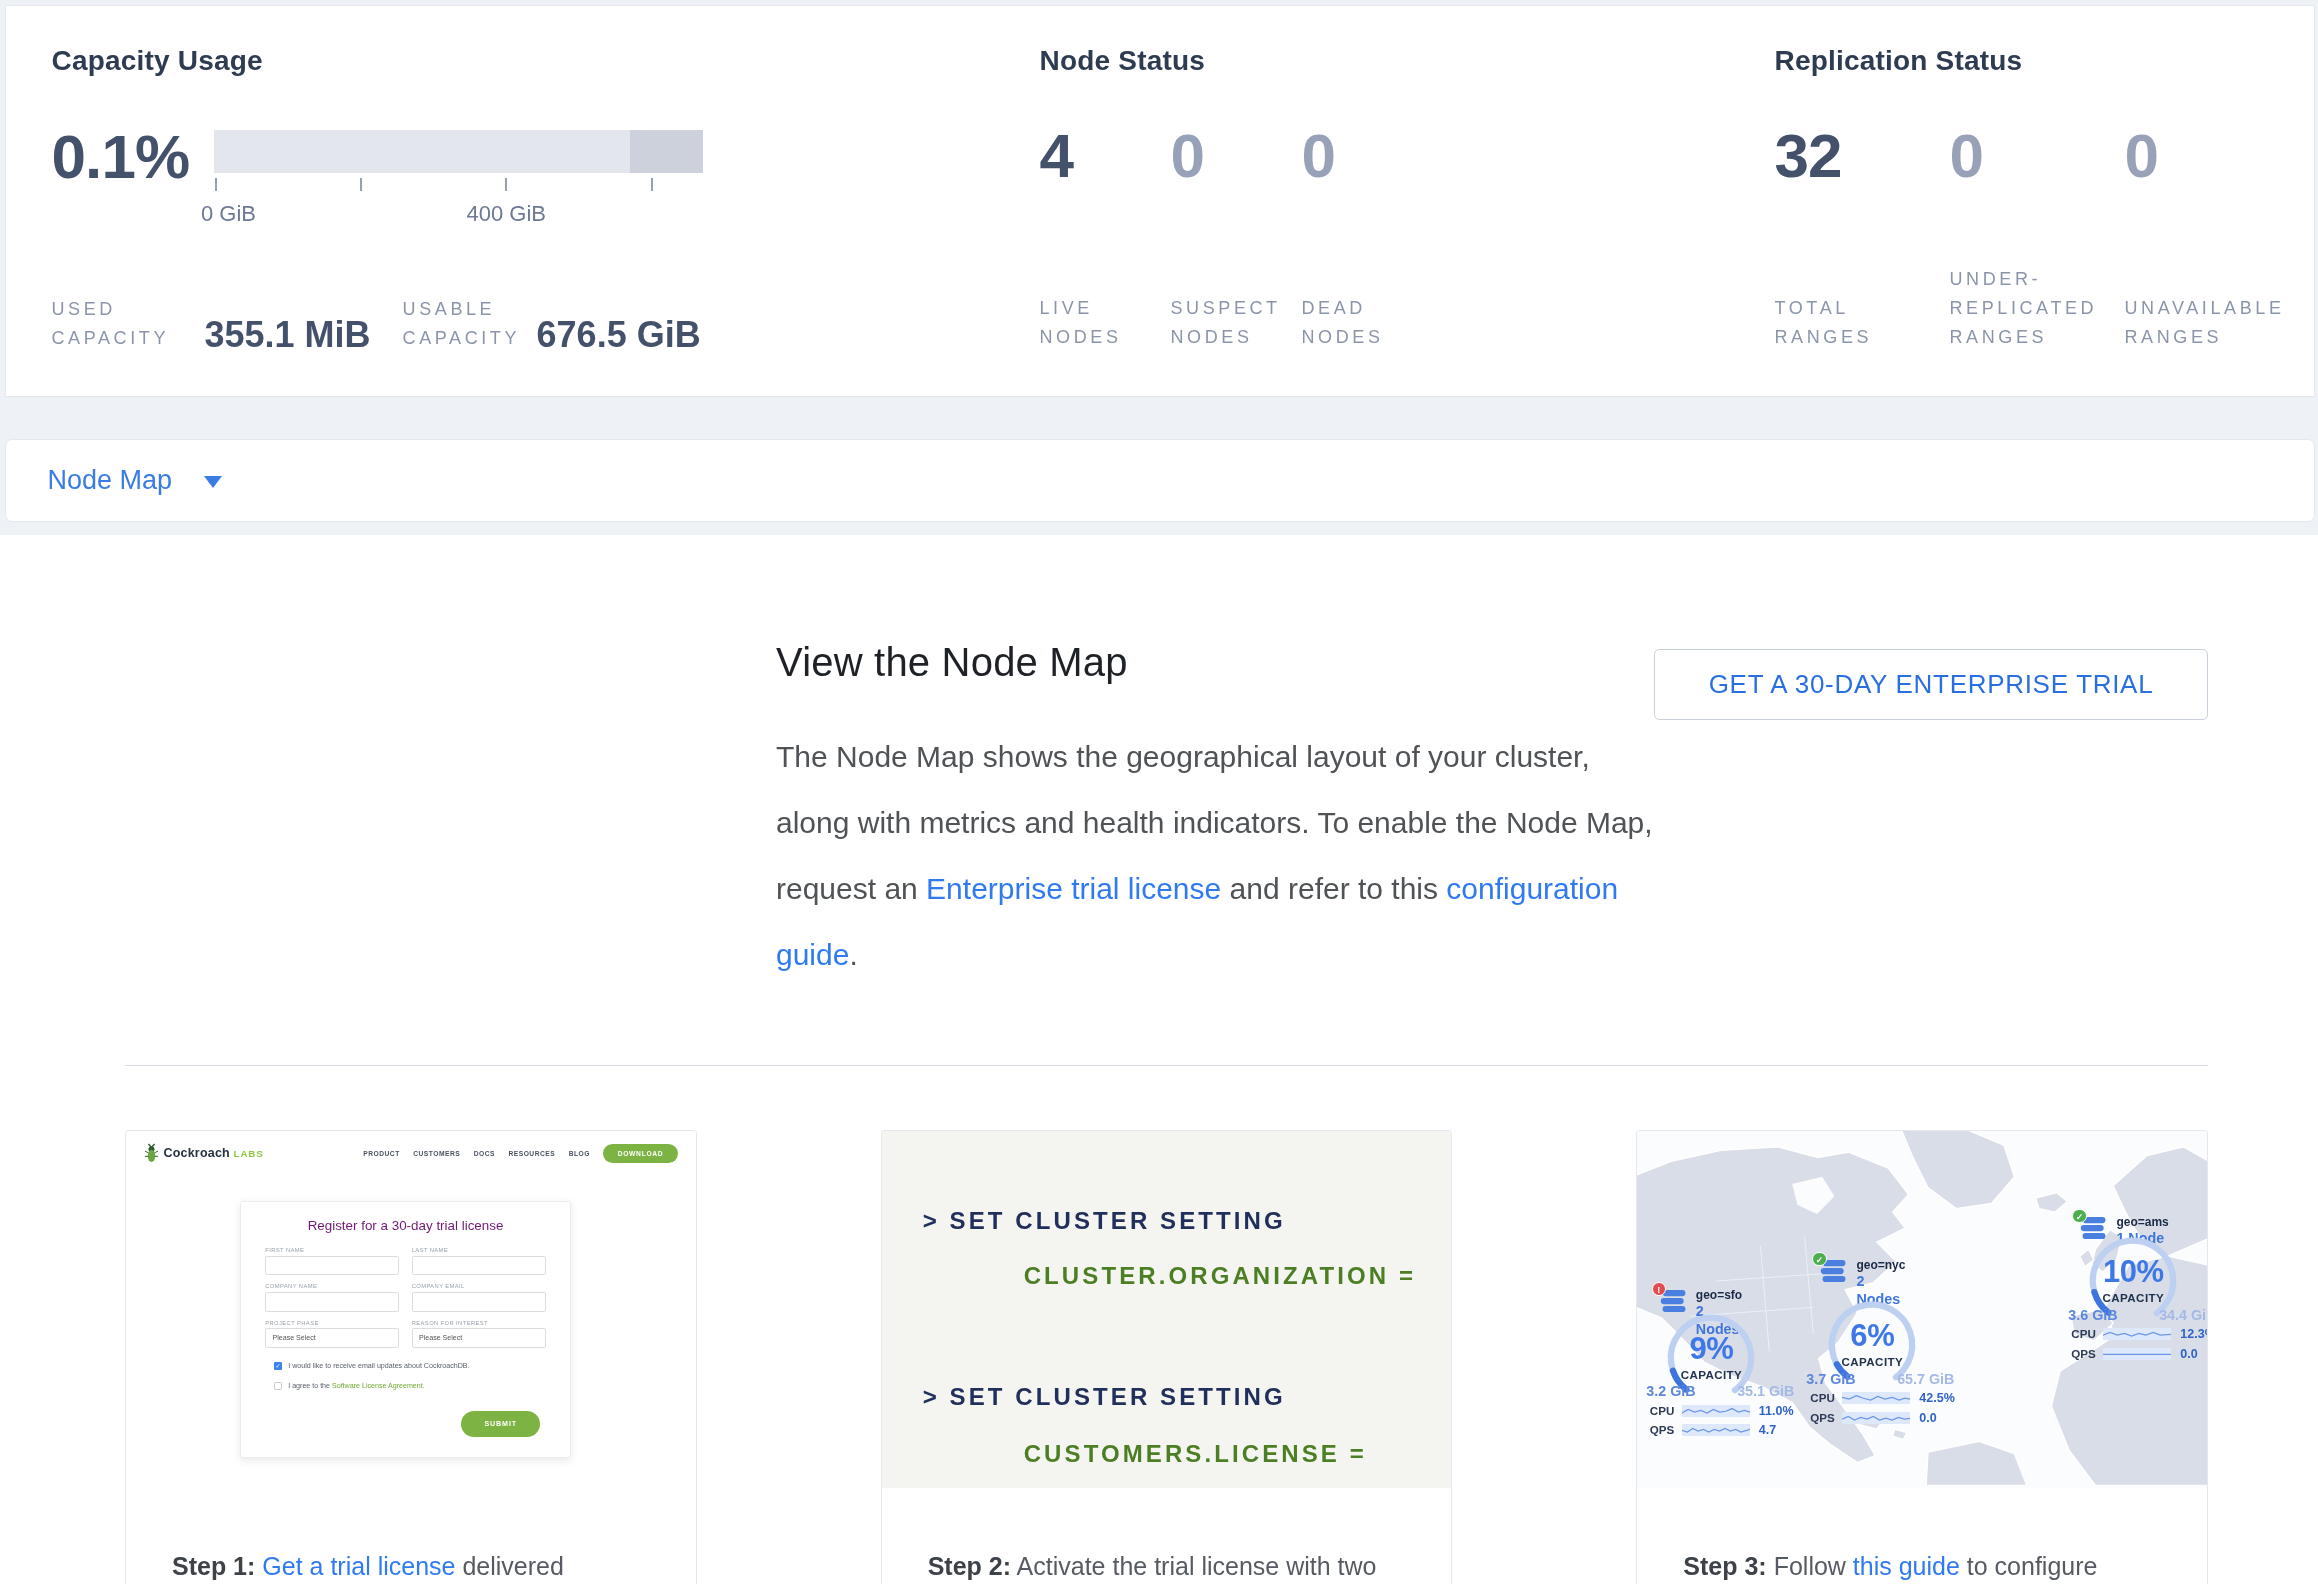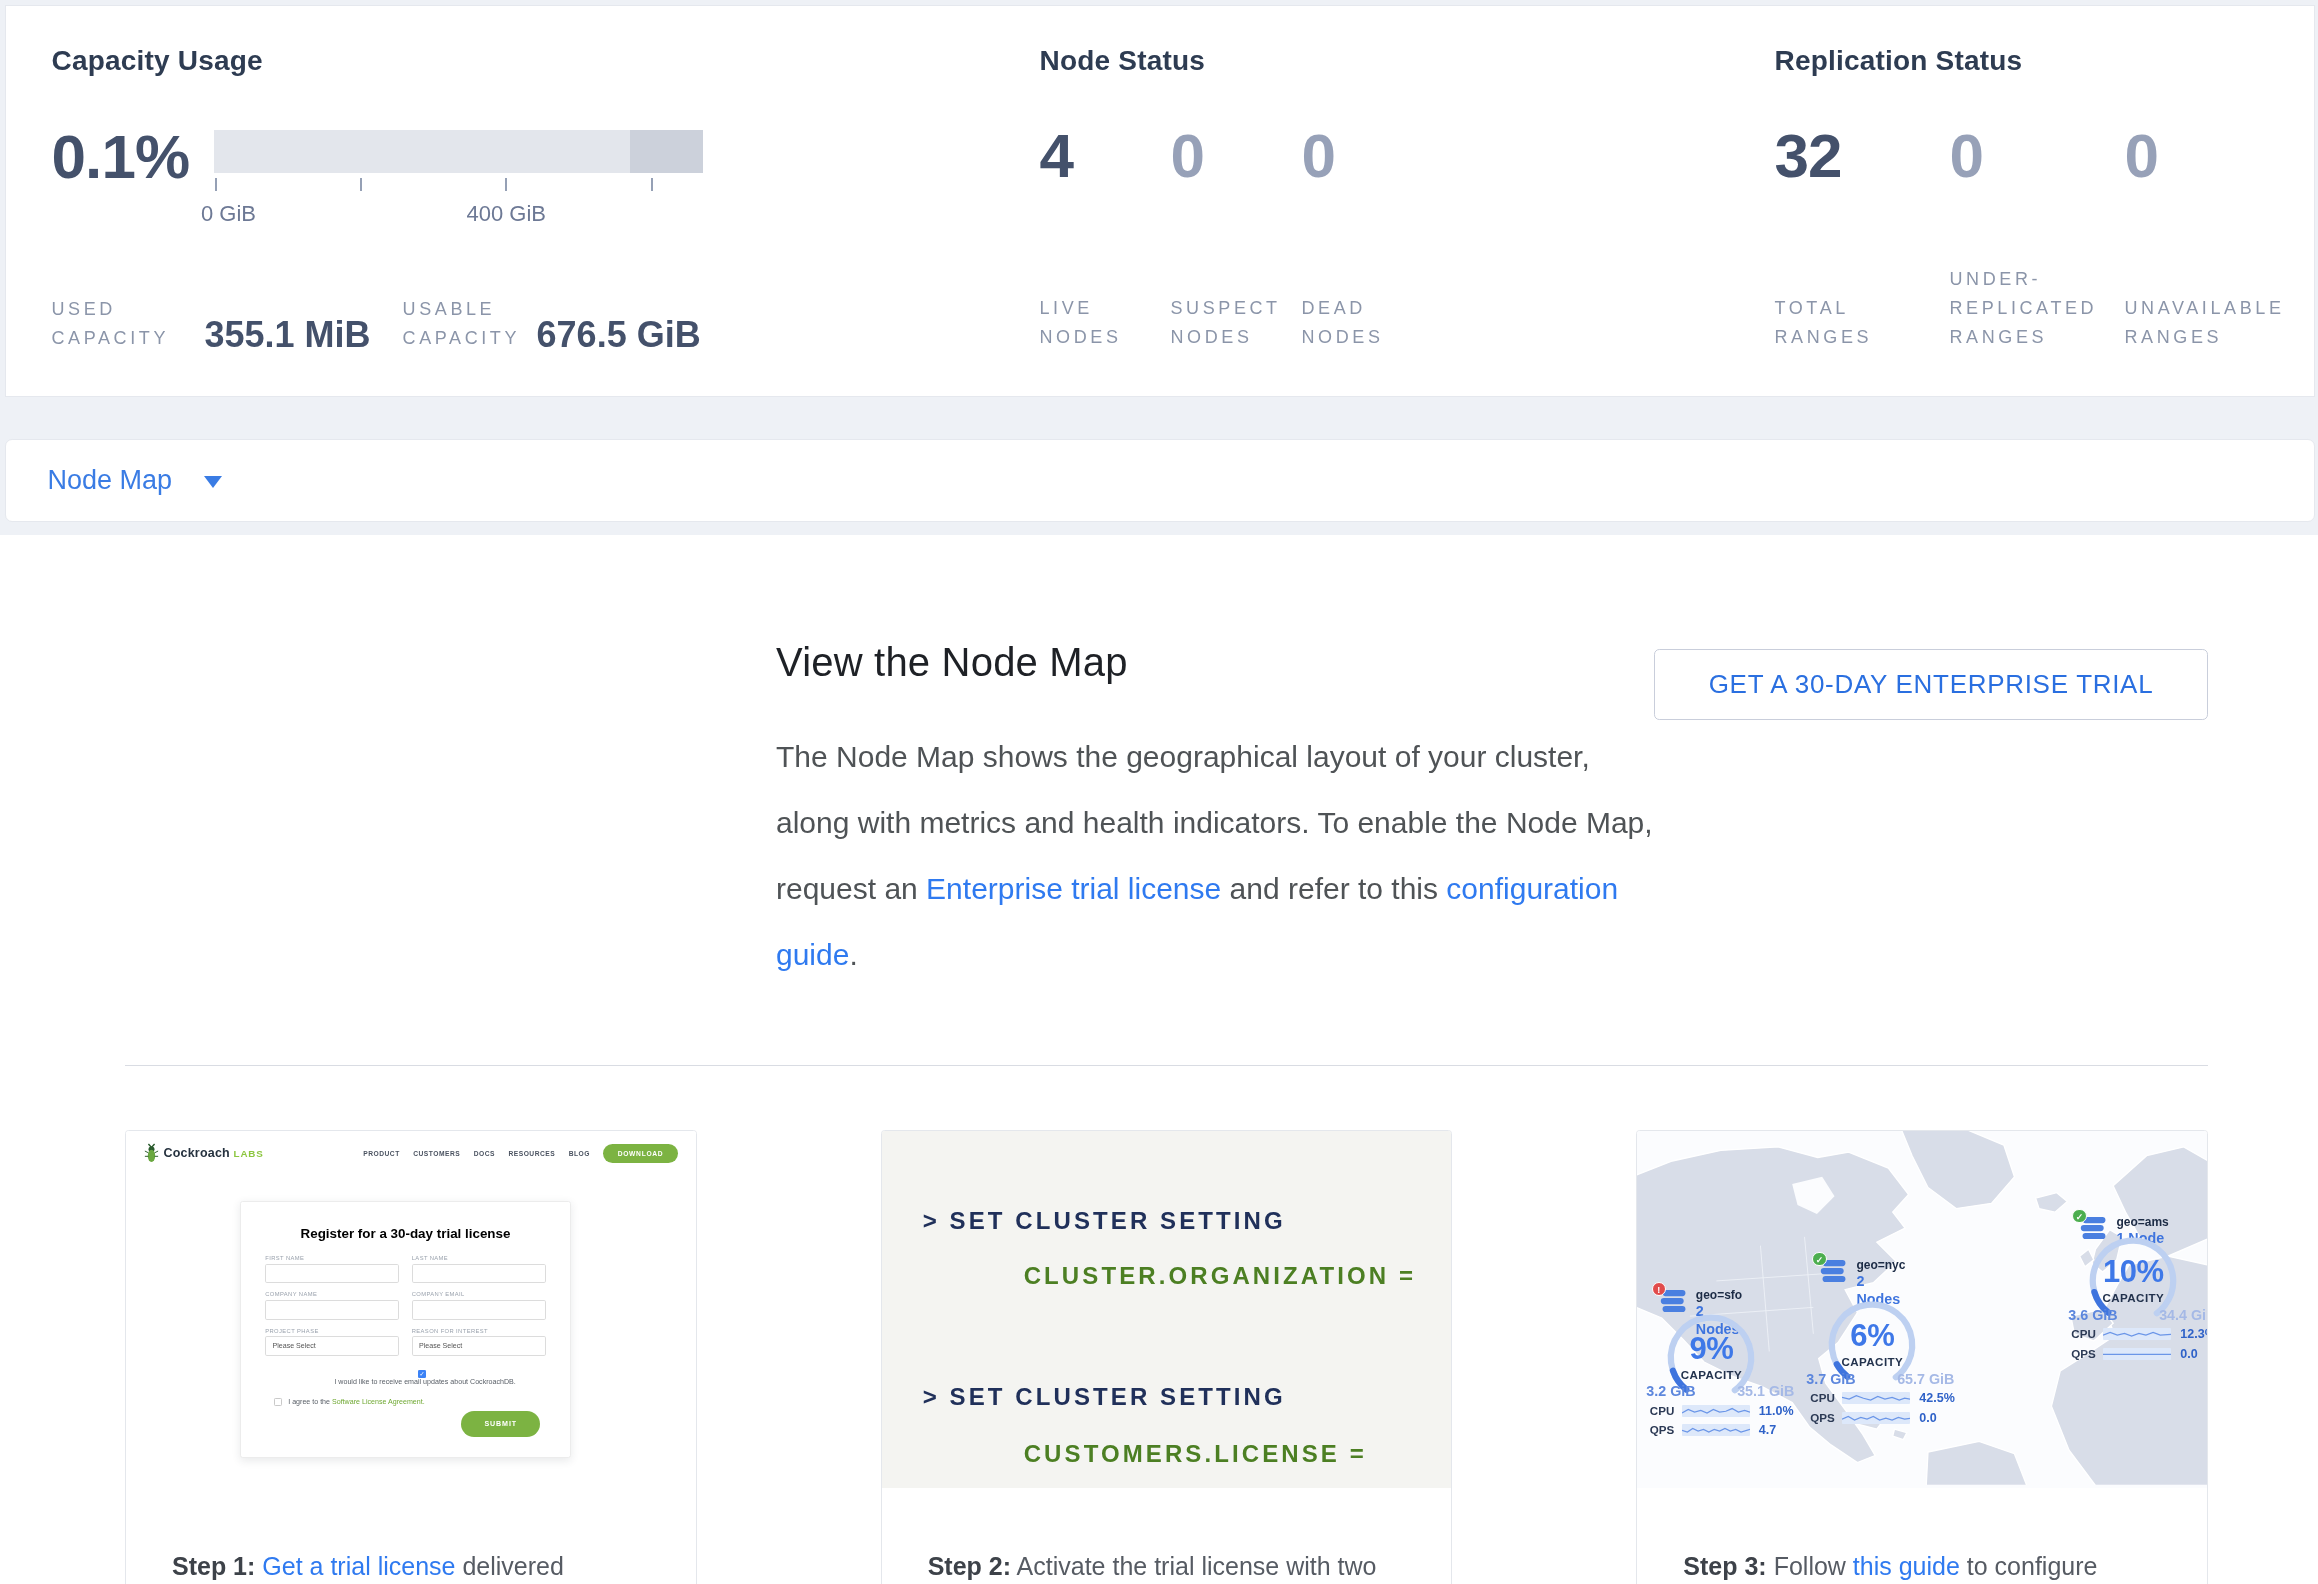--- a/index.html
+++ b/index.html
@@ -77,27 +77,27 @@
   .mini-nav { display:flex; align-items:center; padding:12.5px 18px 0 18px; }
   .mini-brand { display:flex; align-items:center; }
   .mini-brand-name { font-size:12.5px; font-weight:700; color:#26323f; margin-left:4.5px; letter-spacing:0.2px; }
   .mini-brand-suffix { font-size:9.8px; font-weight:700; color:#8cc63f; margin-left:3.6px; letter-spacing:0.9px; }
   .mini-links { margin-left:auto; display:flex; align-items:center; gap:13.4px; }
   .mini-link { font-size:6.7px; font-weight:700; color:#4a5260; letter-spacing:0.5px; }
   .mini-download { background:#7cb342; color:#fff; font-size:6.7px; font-weight:700; letter-spacing:0.7px;
     padding:6.2px 14.3px; border-radius:11.6px; }
   .mini-form { position:absolute; left:114px; top:70px; width:331px; height:257px; background:#fff;
     border:0.9px solid #ececec; border-radius:2.7px; box-shadow:0 2.7px 8px rgba(40,50,60,.10); }
-  .mini-form-title { text-align:center; margin-top:24px; font-size:13.4px; font-weight:700; color:#000000; }
+  .mini-form-title { text-align:center; margin-top:16px; font-size:13.4px; font-weight:400; color:#701a75; }
   .mini-grid { display:grid; grid-template-columns:134px 134px; column-gap:12.5px; row-gap:8px; justify-content:center; margin-top:14.3px; }
   .mini-field-label { font-size:5.8px; color:#9aa2ad; letter-spacing:0.4px; margin-bottom:2.7px; }
   .mini-input { height:19.6px; border:0.9px solid #dcdcdc; border-radius:1.8px; background:#fff;
     font-size:7.1px; color:#555; display:flex; align-items:center; padding-left:6.2px; }
   .mini-checkrow { display:flex; align-items:center; margin:0 0 0 33px; }
-  .mini-checkrow.r1 { margin-top:14.3px;flex-direction:column; }
+  .mini-checkrow.r1 { margin-top:14.3px; }
   .mini-checkrow.r2 { margin-top:11.6px; }
   .mini-checkbox { width:8px; height:8px; border-radius:1.3px; flex:none; }
   .mini-checkbox.checked { background:#3b82f6; color:#fff; font-size:6.2px; line-height:8px; text-align:center; }
   .mini-checkbox.empty { border:0.9px solid #c9c9c9; background:#fff; }
   .mini-checktext { font-size:7.1px; color:#5a6068; margin-left:6.2px; }
   .mini-checktext .green-link { color:#6fa832; }
   .mini-submit { position:absolute; right:30px; bottom:19.6px; background:#7cb342; color:#fff;
     font-size:7.1px; font-weight:700; letter-spacing:0.9px; padding:9px 23px; border-radius:14.3px; }
 
   

